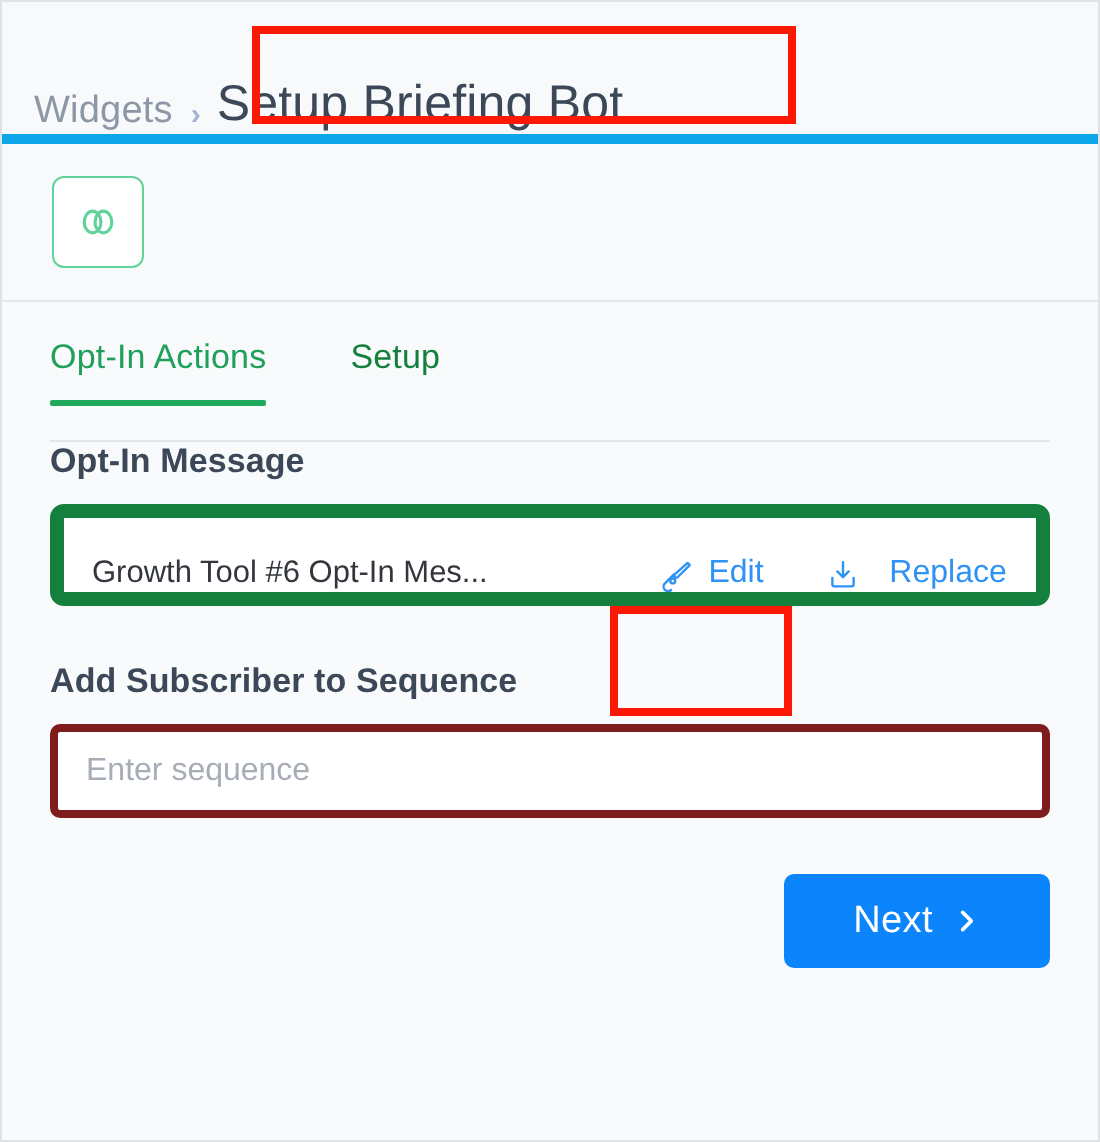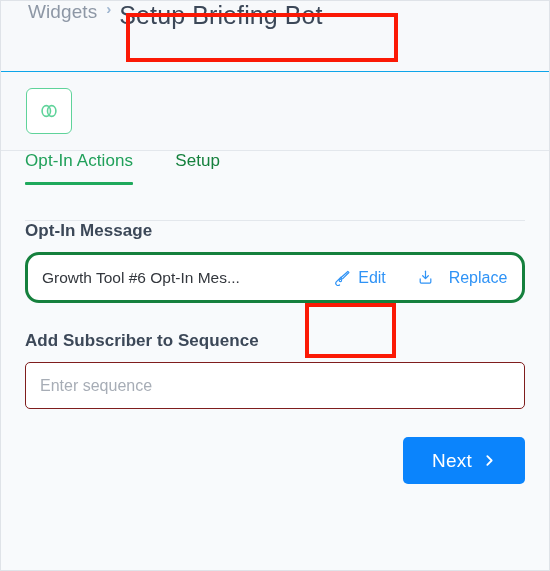--- a/index.html
+++ b/index.html
@@ -18,23 +18,23 @@
     background: #f7f9fb;
     border: 1px solid #dfe3e8;
     overflow: hidden;
   }
 
   
   .breadcrumb-bar {
     height: 71px;
     background: #f7f9fb;
     display: flex;
-    align-items: flex-start;
-    padding-left: 27px;
-    border-bottom: 1px solid #0ea5e9;
+    align-items: flex-end;
+    padding-left: 16px;
+    border-bottom: 5px solid #0ea5e9;
   }
   .crumb-widgets {
     font-size: 19px;
     color: #8d97a5;
     letter-spacing: .1px;
   }
   .crumb-sep {
     font-size: 15px;
     color: #9fb6d0;
     margin: 0 8px 0 9px;
@@ -79,21 +79,21 @@
   .panel {
     background: #f8fafc;
     height: calc(571px - 71px - 79px - 2px);
     padding: 0 24px;
     position: relative;
   }
 
   
   .tabs {
     display: flex;
-    align-items: flex-start;
+    align-items: center;
     height: 70px;
     border-bottom: 1px solid #e3e7ec;
     position: relative;
   }
   .tab {
     font-size: 17px;
     padding-bottom: 13px;
     margin-right: 42px;
     color: #15803d;
     cursor: pointer;
@@ -121,24 +121,24 @@
     letter-spacing: .05px;
   }
   .field-label-1 { }
   .field-label-2 { margin-top: 28px; }
 
   
   .msg-row {
     margin-top: 11px;
     height: 51px;
     background: #ffffff;
-    border: 3px solid #15803d;
-    border-radius: 14px;
-    display: flex;
-    align-items: center;
+    border: 7px solid #15803d;
+    border-radius: 7px;
+    display: flex;
+    align-items: flex-end;
     overflow: hidden;
   }
   .msg-name {
     flex: 1 1 auto;
     display: flex;
     align-items: center;
     padding-left: 14px;
     font-size: 15.5px;
     color: #33373d;
     white-space: nowrap;
@@ -157,38 +157,38 @@
   }
   .msg-action.edit { width: 84px; justify-content: center; }
   .msg-action.replace { width: 120px; justify-content: center; gap: 15px; }
 
   
   .seq-input {
     margin-top: 11px;
     width: 100%;
     height: 47px;
     background: #ffffff;
-    border: 1px solid #7f1d1d;
+    border: 4px solid #7f1d1d;
     border-radius: 5px;
     padding: 0 14px;
     font-size: 16px;
     color: #33373d;
     font-family: "Liberation Sans", sans-serif;
     outline: none;
   }
   .seq-input::placeholder { color: #a7adb6; }
 
   
   .footer-actions {
     margin-top: 28px;
     display: flex;
     justify-content: flex-end;
   }
   .next-btn {
-    width: 122px;
+    width: 133px;
     height: 47px;
     background: #0b84fc;
     border: none;
     border-radius: 5px;
     color: #ffffff;
     font-size: 19px;
     font-family: "Liberation Sans", sans-serif;
     display: flex;
     align-items: center;
     justify-content: center;

